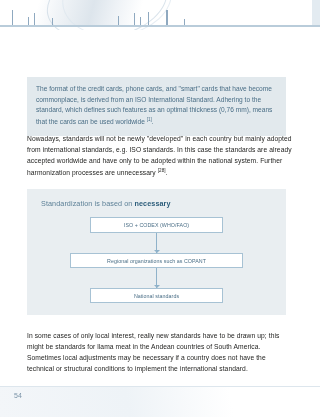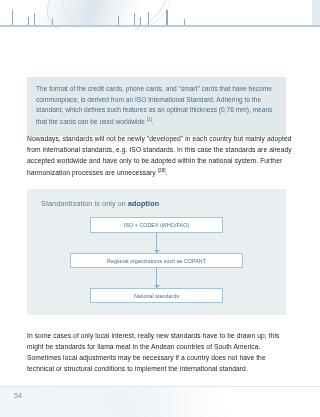--- a/index.html
+++ b/index.html
@@ -238,21 +238,21 @@
 
   <div class="callout">
     <span>The format of the credit cards, phone cards, and "smart" cards that have become commonplace, is derived from an ISO International Standard. Adhering to the standard, which defines such features as an optimal thickness (0,76 mm), means that the cards can be used worldwide </span><span class="sup">[1]</span>.
   </div>
 
   <div class="para" id="para-nowadays">
     <span>Nowadays, standards will not be newly "developed" in each country but mainly adopted from international standards, e.g. ISO standards. In this case the standards are already accepted worldwide and have only to be adopted within the national system. Further harmonization processes are unnecessary </span><span class="sup">[28]</span>.
   </div>
 
   <div class="diagram">
-    <div class="diagram-title"><span>Standardization is only on </span><b>adoption</b></div>
+    <div class="diagram-title"><span>Standardization is based on </span><b>necessary</b></div>
 
     <div class="flow">
       <div class="node" id="node-iso">
         <span>ISO + CODEX (WHO/FAO)</span>
       </div>
 
       <div class="connector" id="conn-1"></div>
       <div class="arrowhead" id="arrow-1"></div>
 
       <div class="node" id="node-regional">

